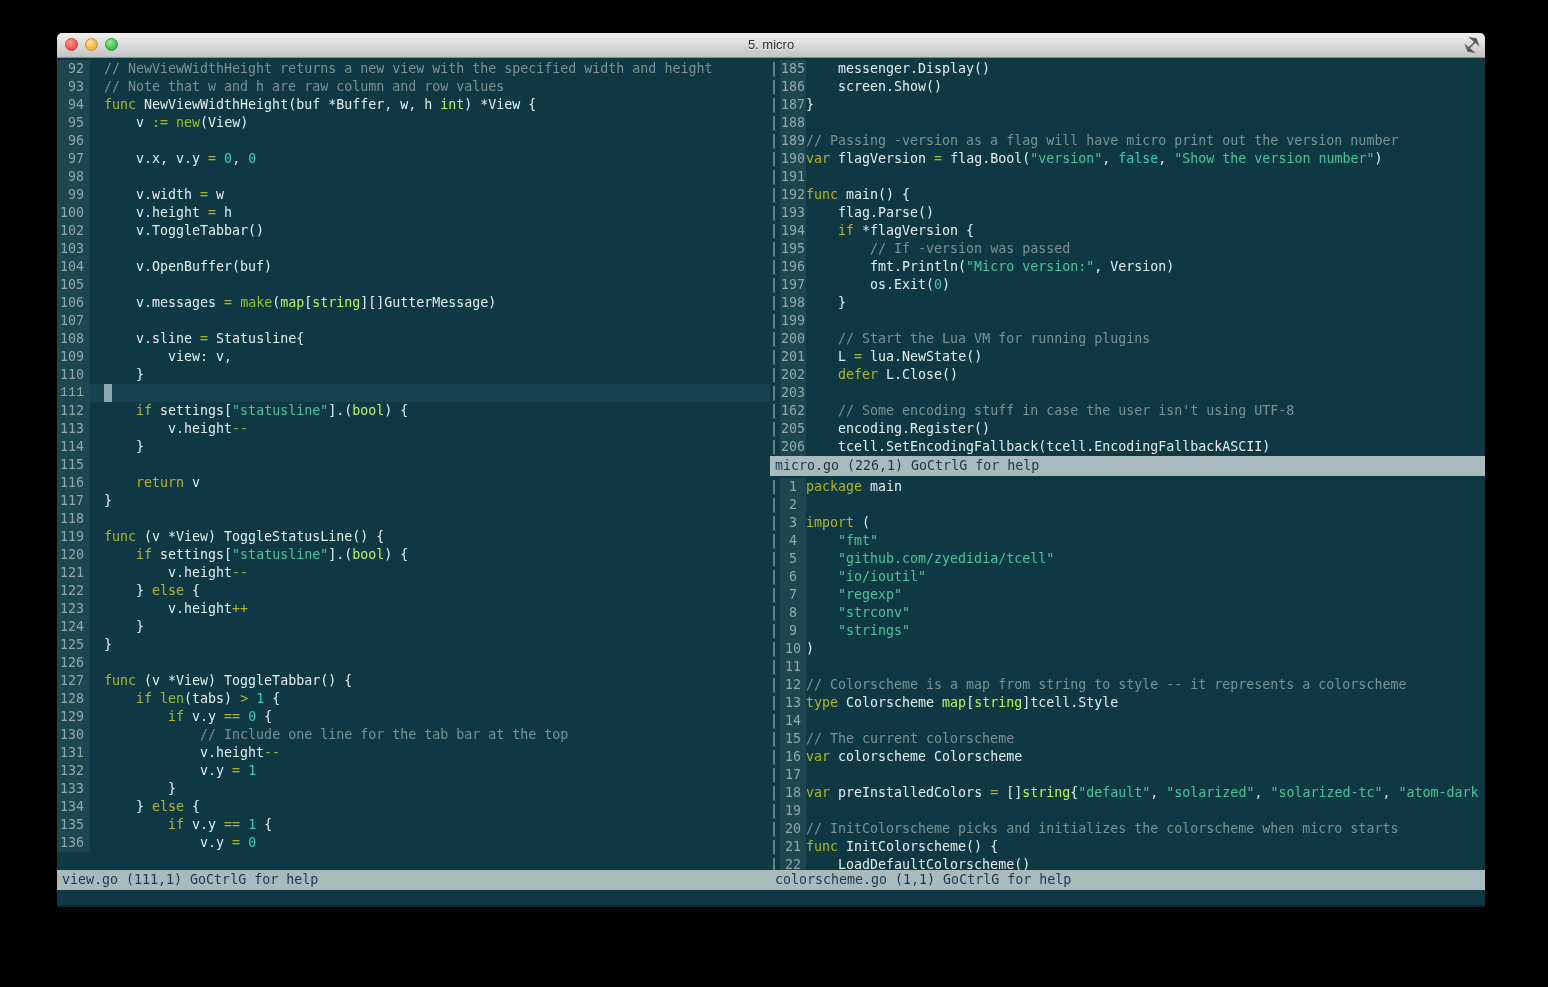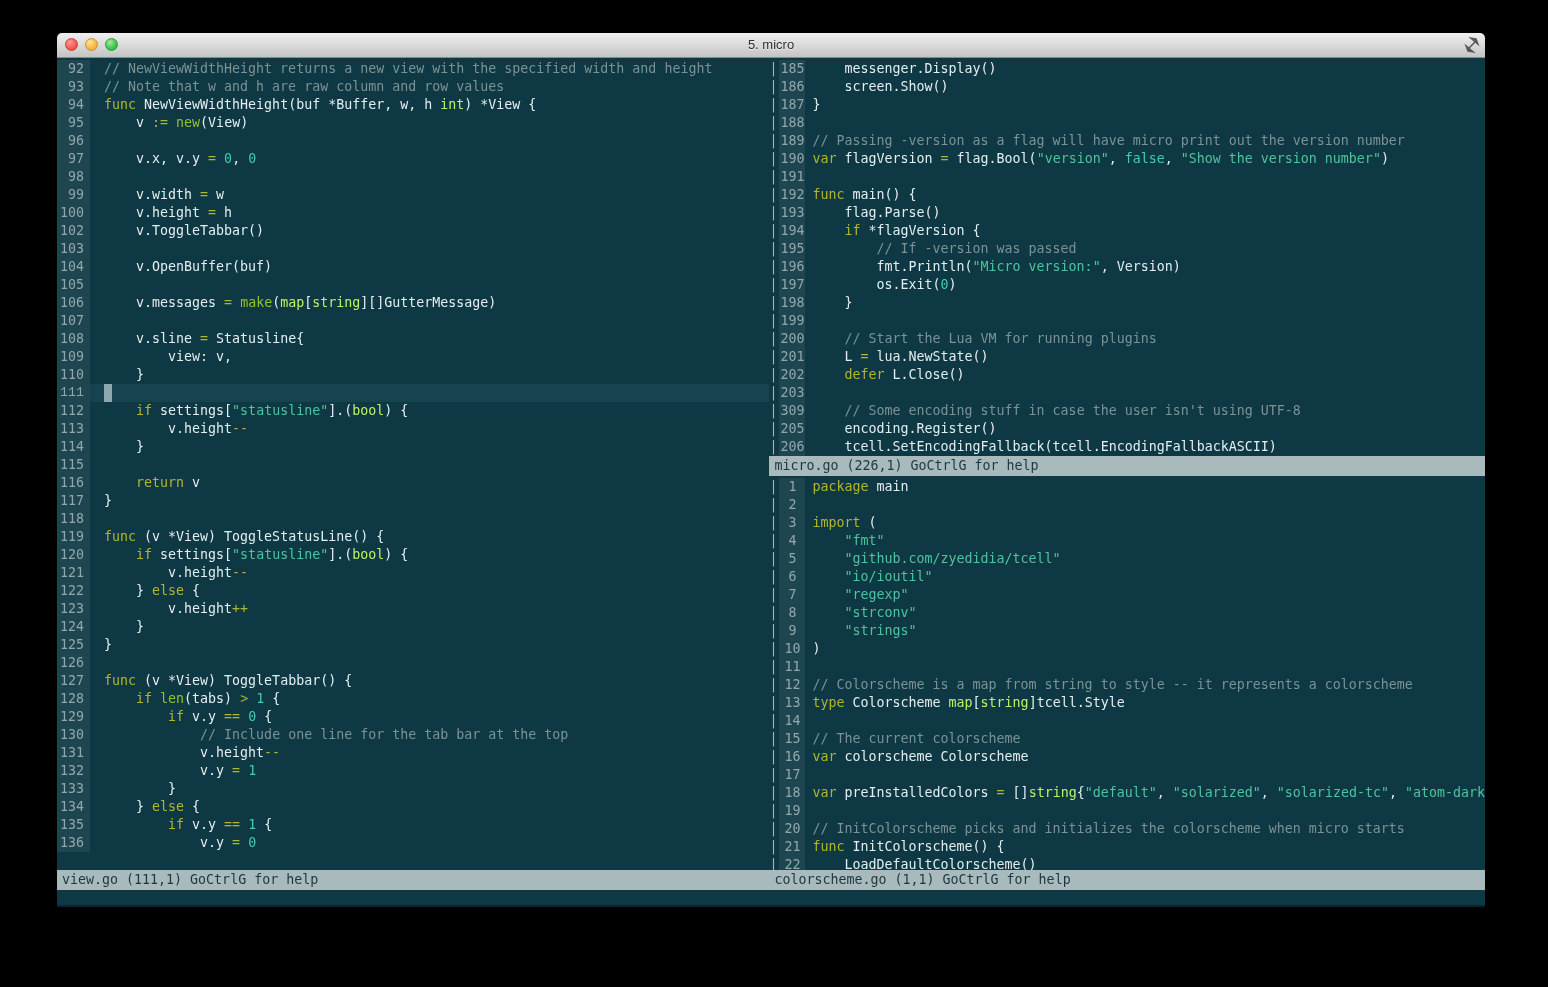--- a/index.html
+++ b/index.html
@@ -28,21 +28,21 @@
   .code-area{overflow:hidden;padding-top:2px;box-sizing:border-box;}
   .area-left{height:812px;}
   .area-rt{height:398px;}
   .area-rb{height:394px;}
   .code-row{display:flex;height:18px;line-height:18px;white-space:pre;}
   .gutterL{flex:0 0 33px;text-align:right;padding-right:6px;box-sizing:border-box;
     background:#1d4651;color:#93a7aa;}
   .divider{flex:0 0 10px;color:#9fb3b6;}
   .gutterR{flex:0 0 26px;text-align:center;background:#1d4651;color:#93a7aa;}
   .codeL{padding-left:14px;flex:1;white-space:pre;}
-  .codeR{padding-left:7px;flex:1;white-space:pre;}
+  .codeR{flex:1;white-space:pre;}
   .cursor-row{background:#15434f;font-family:Liberation Mono, monospace;}
   .cursor-block{display:inline-block;width:8px;height:18px;background:#8ca7ad;vertical-align:top;}
   
   .tk-p{color:#e4eeee;}
   .tk-k{color:#b2b62d;}
   .tk-o{color:#b2b62d;}
   .tk-b{color:#95c22c;}
   .tk-t{color:#bef264;}
   .tk-s{color:#4ec49c;}
   .tk-n{color:#42cbb4;}
@@ -141,21 +141,21 @@
             <div class="code-row"><span class="divider">|</span><span class="gutterR">194</span><span class="codeR"><span class="tk-p">    </span><span class="tk-k">if</span><span class="tk-p"> *flagVersion {</span></span></div>
             <div class="code-row"><span class="divider">|</span><span class="gutterR">195</span><span class="codeR"><span class="tk-p">        </span><span class="tk-c">// If -version was passed</span></span></div>
             <div class="code-row"><span class="divider">|</span><span class="gutterR">196</span><span class="codeR"><span class="tk-p">        fmt.Println(</span><span class="tk-s">"Micro version:"</span><span class="tk-p">, Version)</span></span></div>
             <div class="code-row"><span class="divider">|</span><span class="gutterR">197</span><span class="codeR"><span class="tk-p">        os.Exit(</span><span class="tk-n">0</span><span class="tk-p">)</span></span></div>
             <div class="code-row"><span class="divider">|</span><span class="gutterR">198</span><span class="codeR"><span class="tk-p">    }</span></span></div>
             <div class="code-row"><span class="divider">|</span><span class="gutterR">199</span><span class="codeR"></span></div>
             <div class="code-row"><span class="divider">|</span><span class="gutterR">200</span><span class="codeR"><span class="tk-p">    </span><span class="tk-c">// Start the Lua VM for running plugins</span></span></div>
             <div class="code-row"><span class="divider">|</span><span class="gutterR">201</span><span class="codeR"><span class="tk-p">    L </span><span class="tk-o">=</span><span class="tk-p"> lua.NewState()</span></span></div>
             <div class="code-row"><span class="divider">|</span><span class="gutterR">202</span><span class="codeR"><span class="tk-p">    </span><span class="tk-k">defer</span><span class="tk-p"> L.Close()</span></span></div>
             <div class="code-row"><span class="divider">|</span><span class="gutterR">203</span><span class="codeR"></span></div>
-            <div class="code-row"><span class="divider">|</span><span class="gutterR">309</span><span class="codeR"><span class="tk-p">    </span><span class="tk-c">// Some encoding stuff in case the user isn't using UTF-8</span></span></div>
+            <div class="code-row"><span class="divider">|</span><span class="gutterR">162</span><span class="codeR"><span class="tk-p">    </span><span class="tk-c">// Some encoding stuff in case the user isn't using UTF-8</span></span></div>
             <div class="code-row"><span class="divider">|</span><span class="gutterR">205</span><span class="codeR"><span class="tk-p">    encoding.Register()</span></span></div>
             <div class="code-row"><span class="divider">|</span><span class="gutterR">206</span><span class="codeR"><span class="tk-p">    tcell.SetEncodingFallback(tcell.EncodingFallbackASCII)</span></span></div>
           </div>
         <div class="statusbar">
           <span>micro.go (226,1) Go</span>
           <span>CtrlG for help</span>
         </div>
         <div class="code-area area-rb">
             <div class="code-row"><span class="divider">|</span><span class="gutterR">1</span><span class="codeR"><span class="tk-k">package</span><span class="tk-p"> main</span></span></div>
             <div class="code-row"><span class="divider">|</span><span class="gutterR">2</span><span class="codeR"></span></div>

